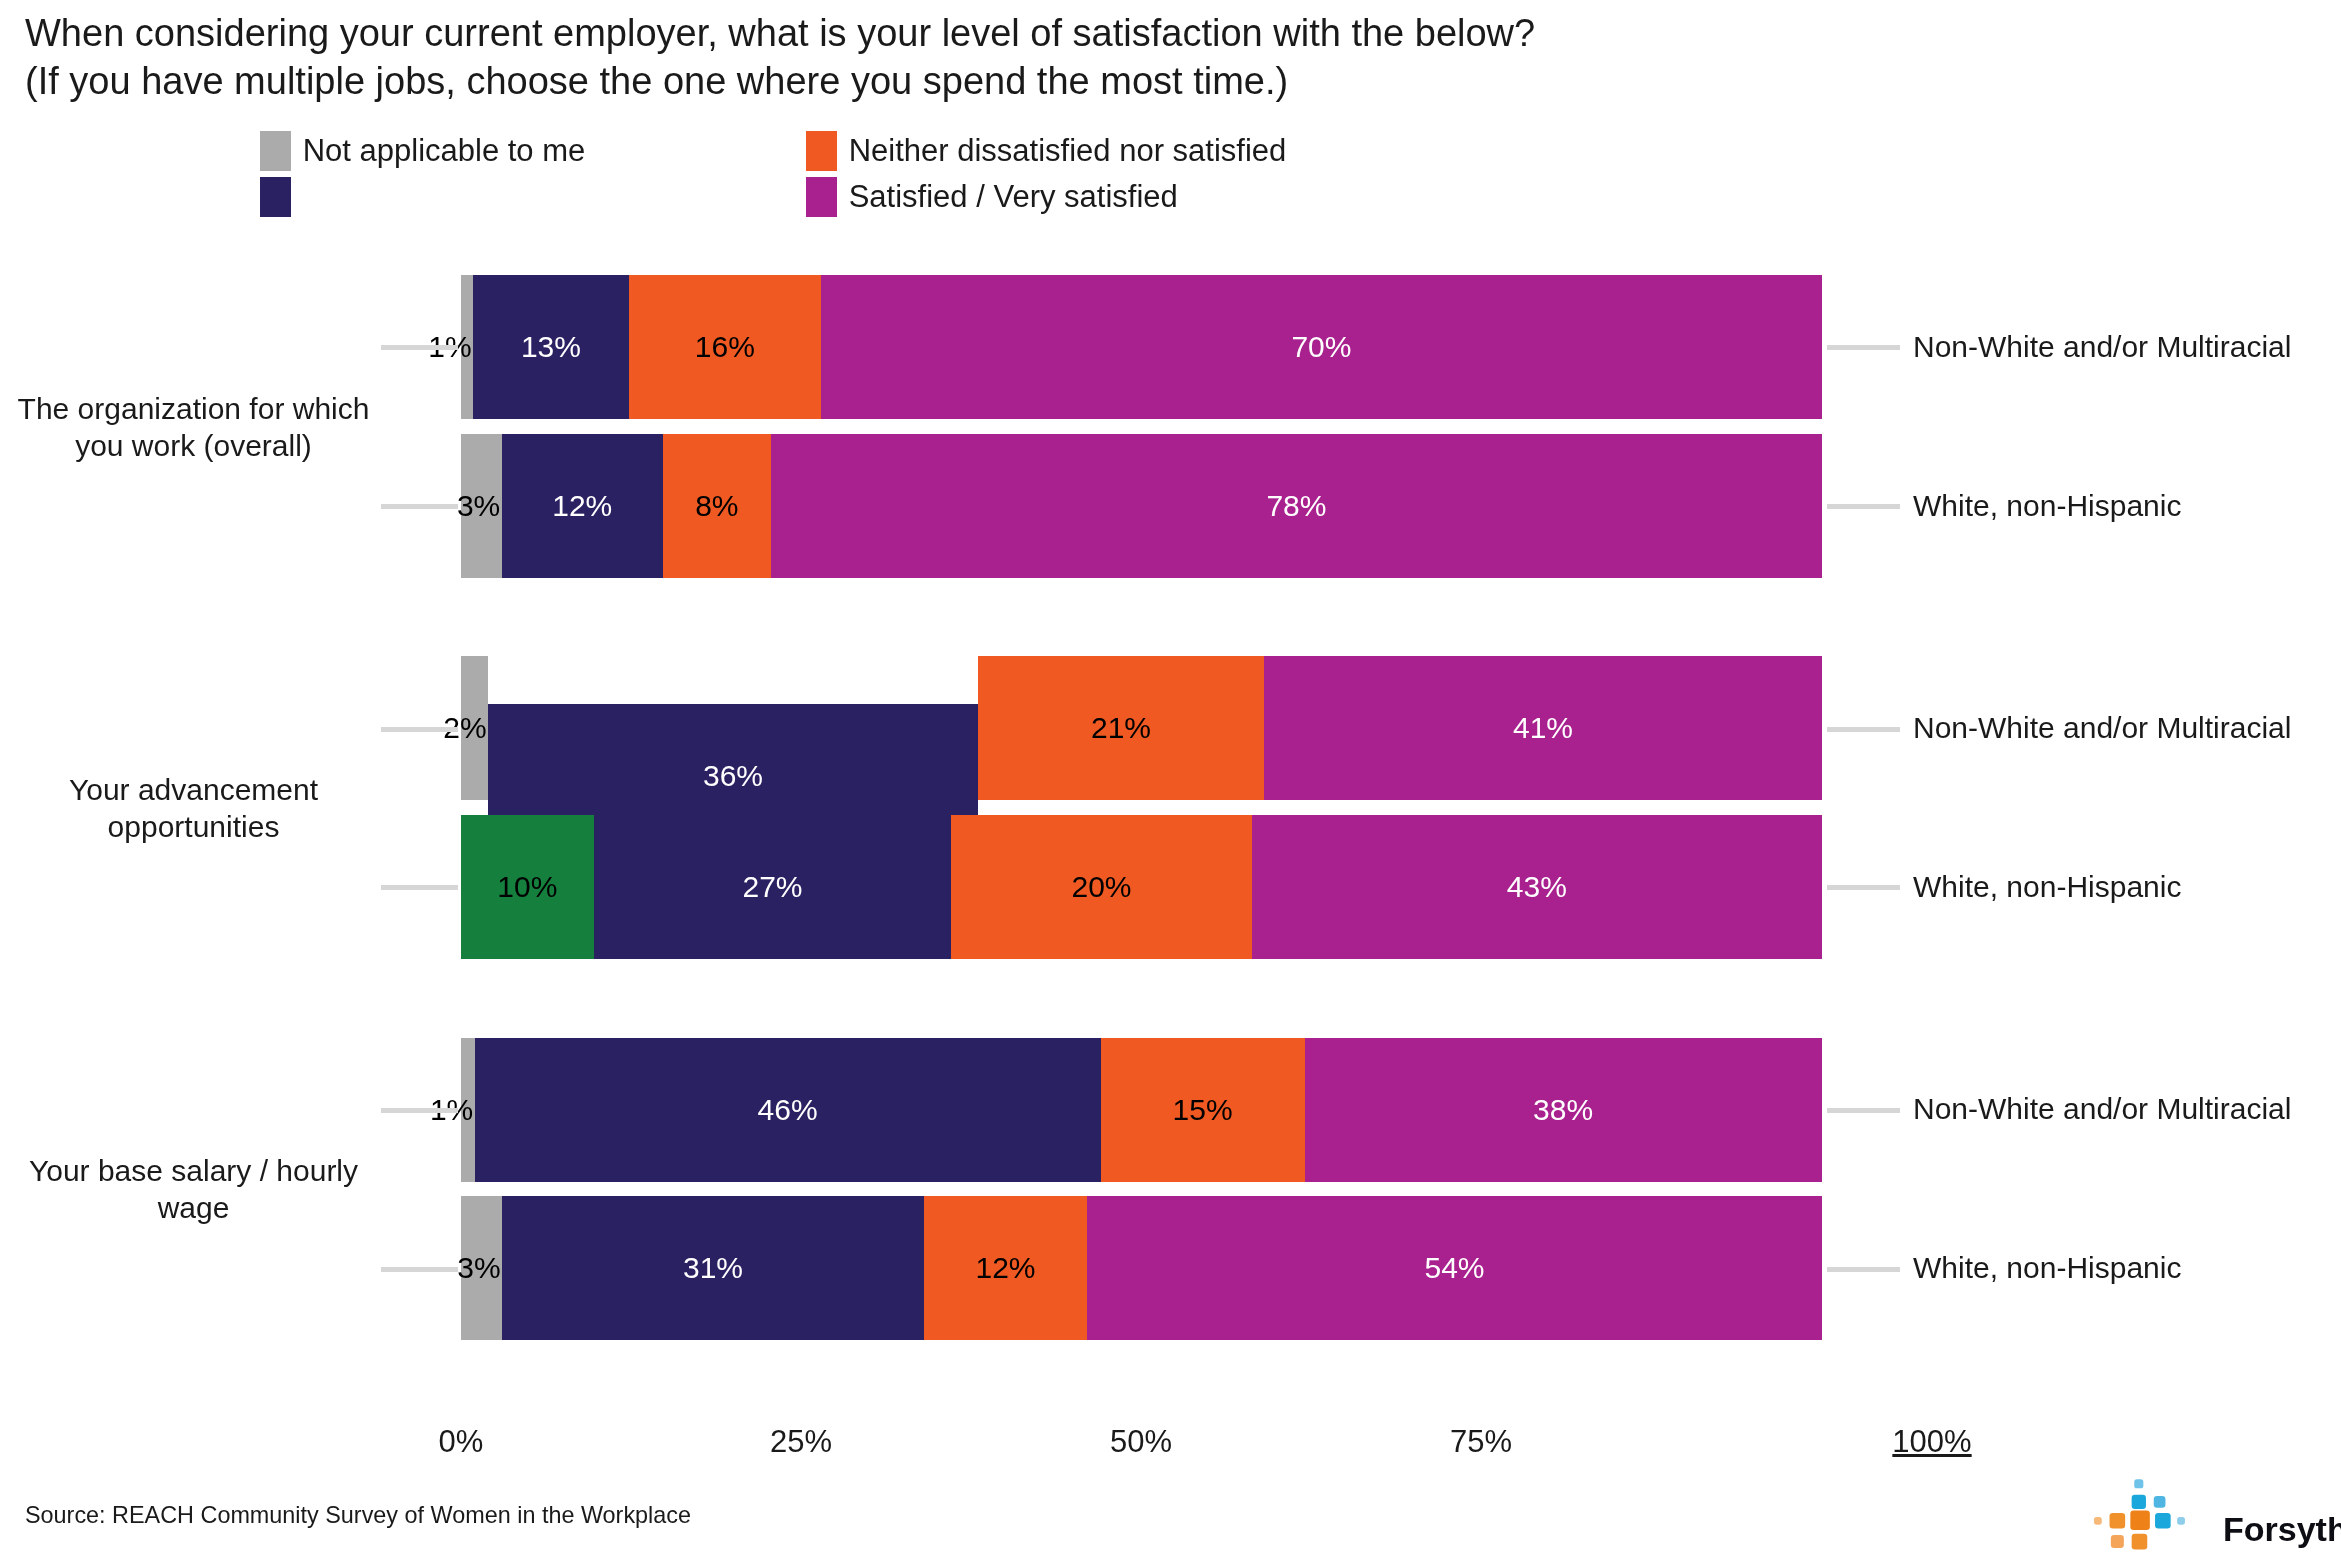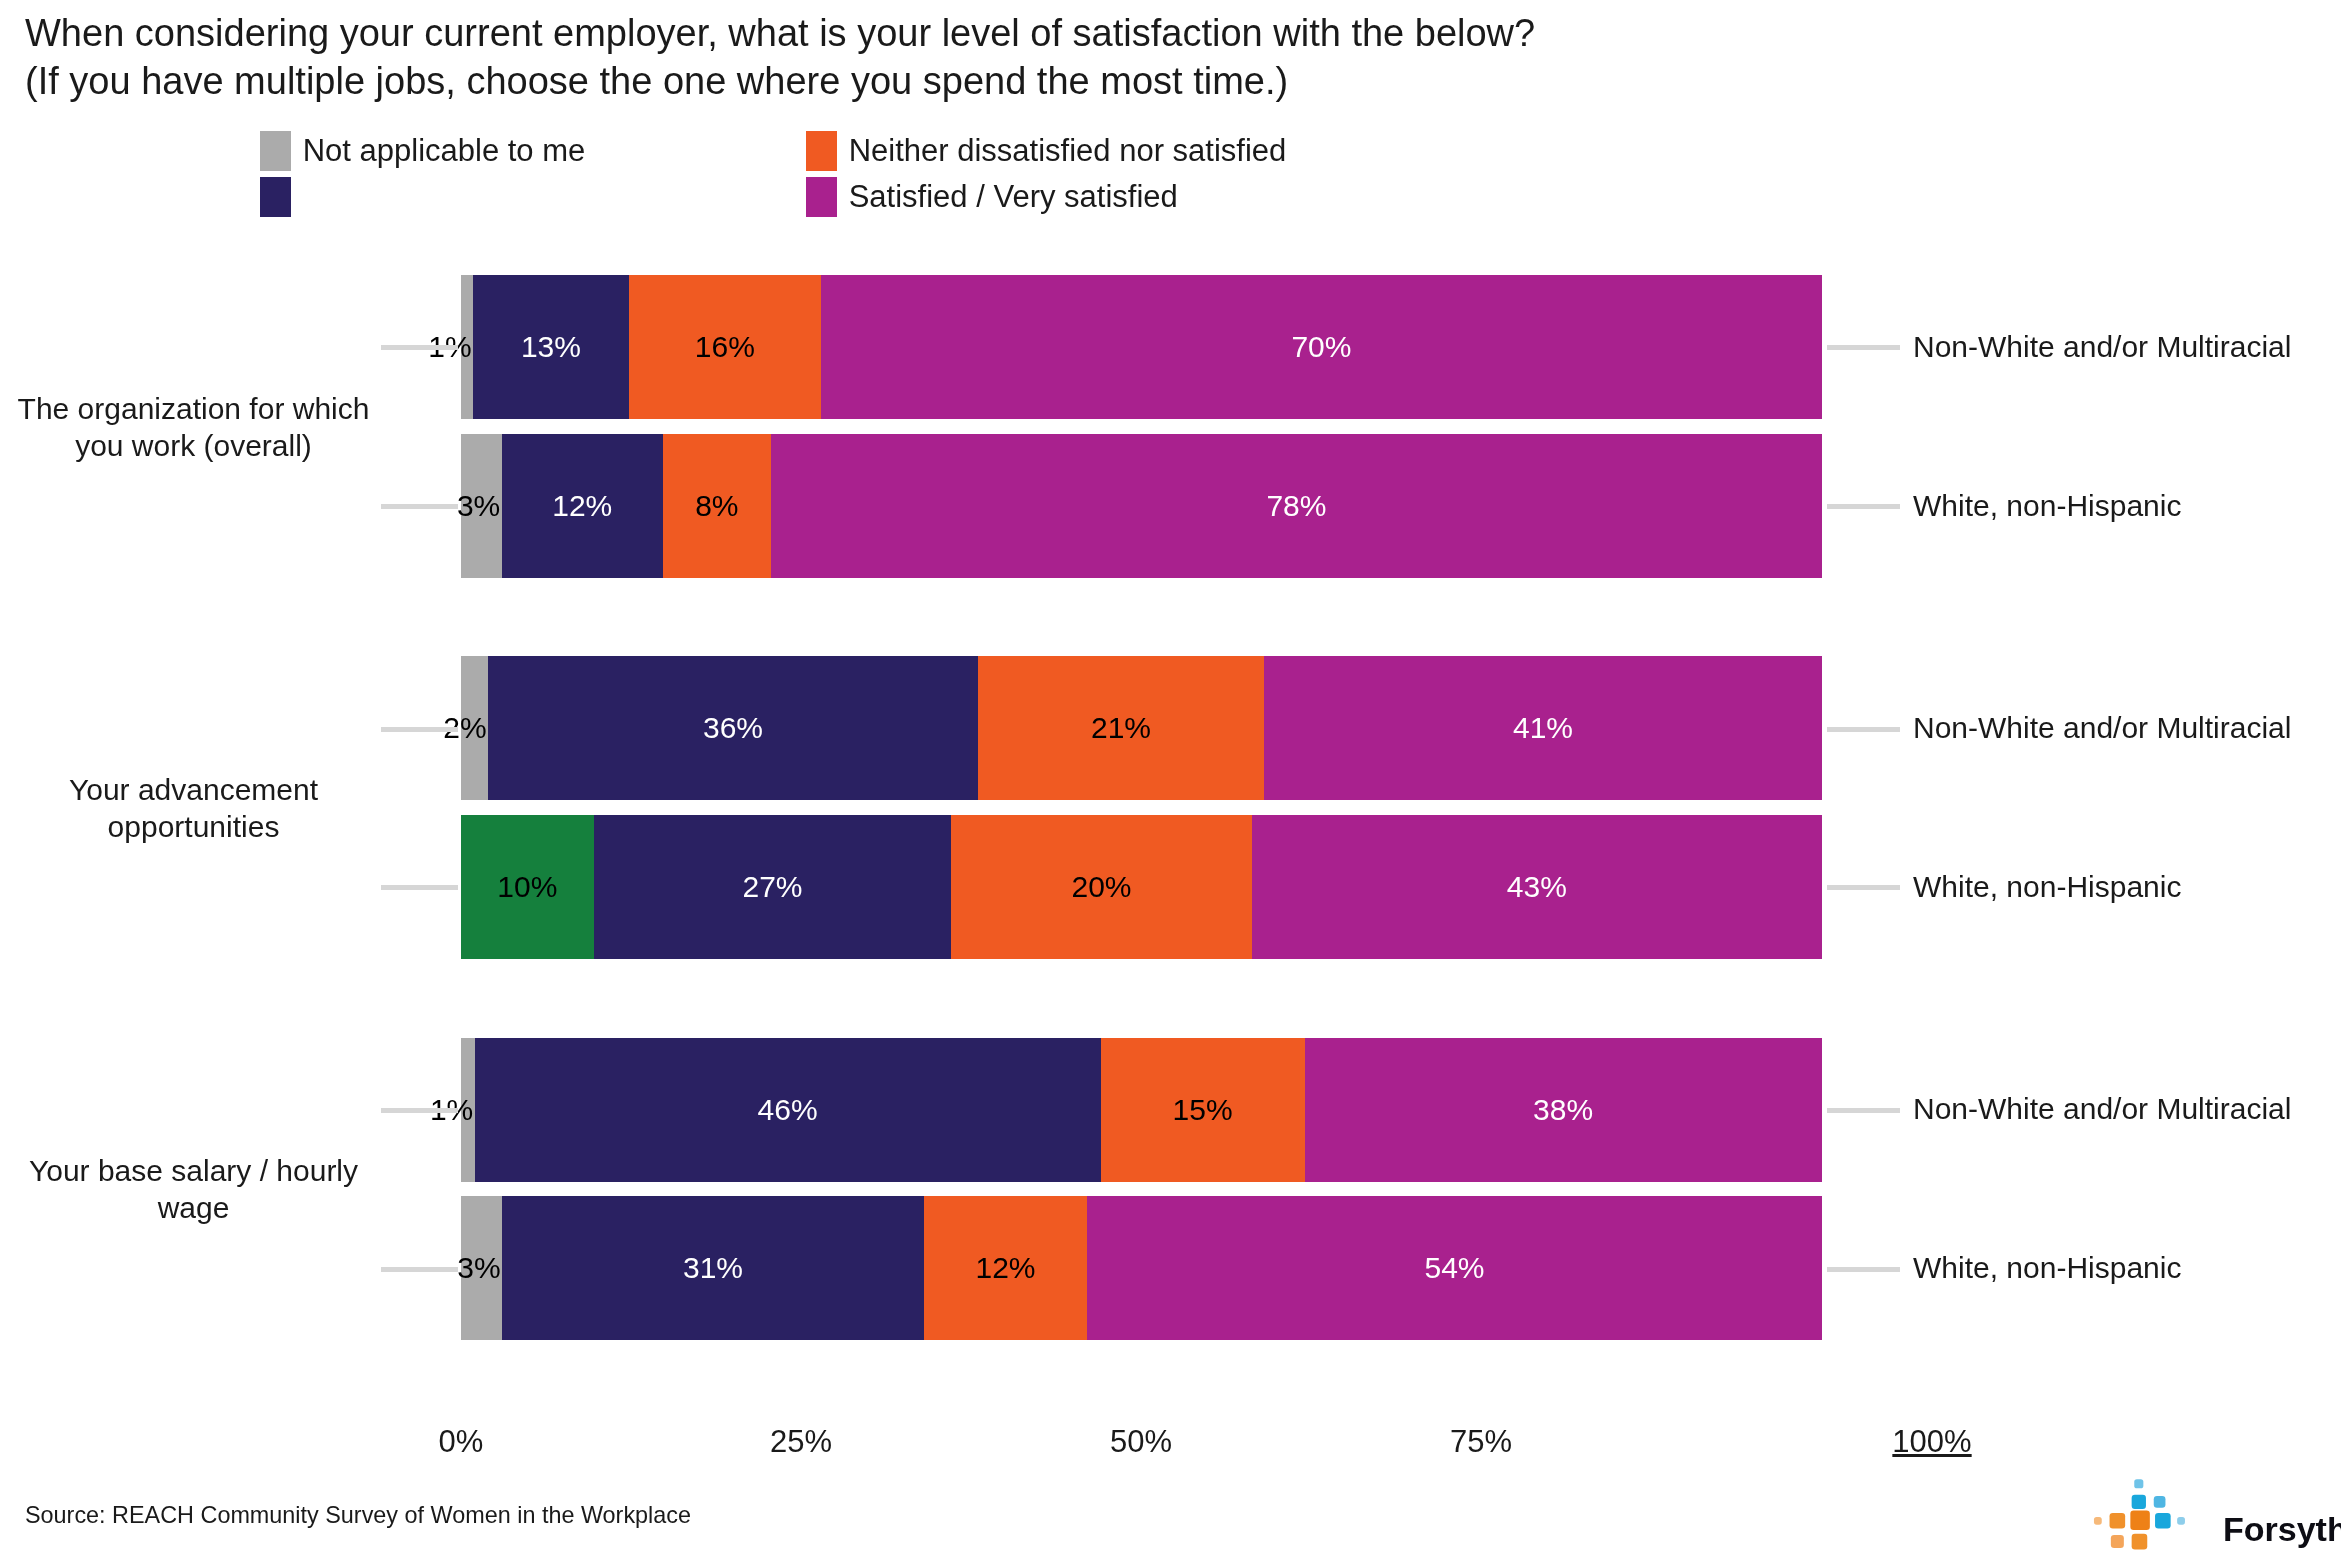--- a/index.html
+++ b/index.html
@@ -233,21 +233,21 @@
     <div class="leader" style="left: 1827px; width: 73px; top: 504px;"></div>
     <div class="series-label" style="left: 1913px; top: 491px;">White, non-Hispanic</div>
     <div class="cat-label" style="left: 13px; width: 361px; top: 390px;">
       <div>The organization for which</div>
       <div>you work (overall)</div>
     </div>
     <div class="bar-row" style="top: 656px;">
       <div class="seg" style="width: 27px; background: rgb(171, 171, 171);">
         <span class="seg-label outside" style="color: rgb(0, 0, 0);">2%</span>
       </div>
-      <div class="seg" style="width: 490px; background: rgb(42, 33, 98);">
+      <div class="seg" style="width: 490px; background: rgb(42, 33, 98); margin-top: 48px;">
         <span class="seg-label" style="color: rgb(255, 255, 255);">36%</span>
       </div>
       <div class="seg" style="width: 286px; background: rgb(240, 90, 34);">
         <span class="seg-label" style="color: rgb(0, 0, 0);">21%</span>
       </div>
       <div class="seg" style="width: 558px; background: rgb(169, 33, 142);">
         <span class="seg-label" style="color: rgb(255, 255, 255);">41%</span>
       </div>
     </div>
     <div class="leader" style="left: 381px; width: 77px; top: 727px;"></div>

